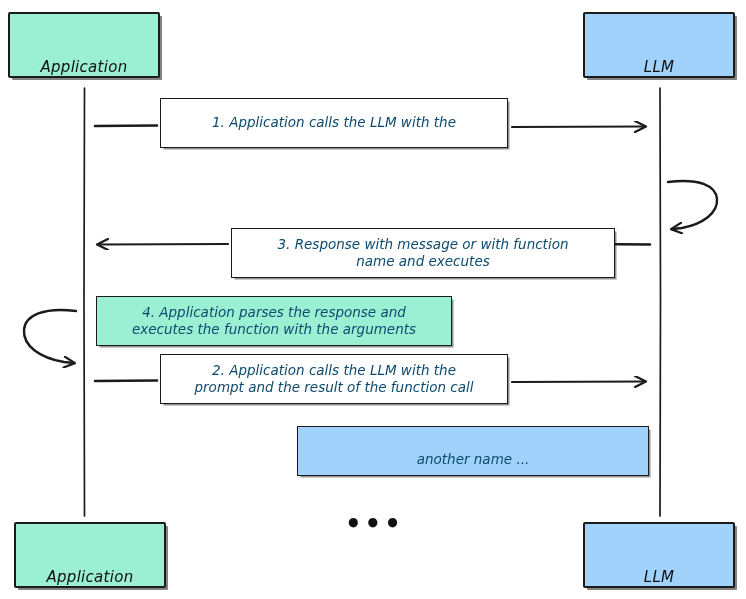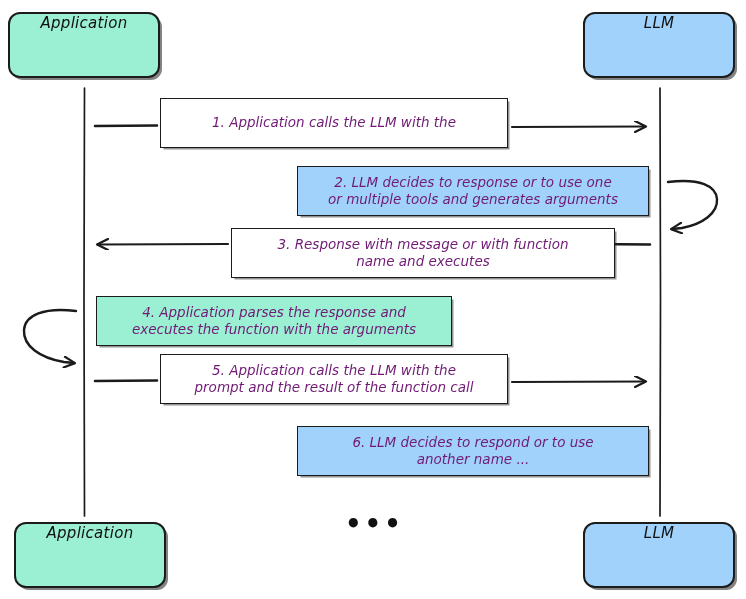--- a/index.html
+++ b/index.html
@@ -26,23 +26,23 @@
     left: 0;
     top: 0;
     width: 746px;
     height: 599px;
     pointer-events: none;
   }
   .node-box {
     position: absolute;
     box-sizing: border-box;
     border: 2.5px solid #1b1b1b;
-    border-radius: 12px;
+    border-radius: 2px;
     display: flex;
-    align-items: flex-start;
+    align-items: flex-end;
     justify-content: center;
     box-shadow: 3px 3px 0 -1px rgba(30,30,30,0.55);
   }
   .node-label {
     font-family: "DejaVu Sans", sans-serif;
     font-style: italic;
     font-size: 15px;
     color: #111111;
     letter-spacing: 0.3px;
     white-space: nowrap;
@@ -55,21 +55,21 @@
     align-items: center;
     justify-content: center;
     text-align: center;
     box-shadow: 2.5px 2.5px 0 -1px rgba(40,40,40,0.5);
   }
   .msg-text {
     font-family: "DejaVu Sans", sans-serif;
     font-style: italic;
     font-size: 13.5px;
     line-height: 1.28;
-    color: #701a75;
+    color: #0c4a6e;
     padding: 3px 7px;
   }
   .ellipsis-mark {
     position: absolute;
     font-family: "DejaVu Sans", sans-serif;
     font-size: 26px;
     font-weight: bold;
     color: #111111;
     letter-spacing: 3px;
     line-height: 1;
@@ -128,51 +128,45 @@
   <div class="node-box" style="left:583px; top:12px; width:152px; height:66px; background:#A0D2FB;">
     <span class="node-label">LLM</span>
   </div>
 
   <div class="msg-box" style="left:160px; top:98px; width:348px; height:50px; background:#FFFFFF;">
     <div class="msg-text">
       <span>1. Application calls the LLM with the</span><br>
     </div>
   </div>
 
-  <div class="msg-box" style="left:297px; top:166px; width:352px; height:50px; background:#A0D2FB;">
-    <div class="msg-text">
-      <span>2. LLM decides to response or to use one</span><br>
-      <span>or multiple tools and generates arguments</span>
-    </div>
-  </div>
 
   <div class="msg-box" style="left:231px; top:228px; width:384px; height:50px; background:#FFFFFF;">
     <div class="msg-text">
       <span>3. Response with message or with function</span><br>
       <span>name and executes</span>
     </div>
   </div>
 
   <div class="msg-box" style="left:96px; top:296px; width:356px; height:50px; background:#9BEFD2;text-align:center;">
     <div class="msg-text">
       <span>4. Application parses the response and</span><br>
       <span>executes the function with the arguments</span>
     </div>
   </div>
 
   <div class="msg-box" style="left:160px; top:354px; width:348px; height:50px; background:#FFFFFF;">
     <div class="msg-text">
-      <span>5. Application calls the LLM with the</span><br>
+      <span>2. Application calls the LLM with the</span><br>
       <span>prompt and the result of the function call</span>
     </div>
   </div>
 
   <div class="msg-box" style="left:297px; top:426px; width:352px; height:50px; background:#A0D2FB;">
     <div class="msg-text">
-      <span>6. LLM decides to respond or to use</span><br>
+      <br>
       <span>another name ...</span>
     </div>
   </div>
 
   <div class="ellipsis-mark" style="left:345px; top:511px;">•••</div>
 
   <div class="node-box" style="left:14px; top:522px; width:152px; height:66px; background:#9BEFD2;">
     <span class="node-label">Application</span>
   </div>
 

